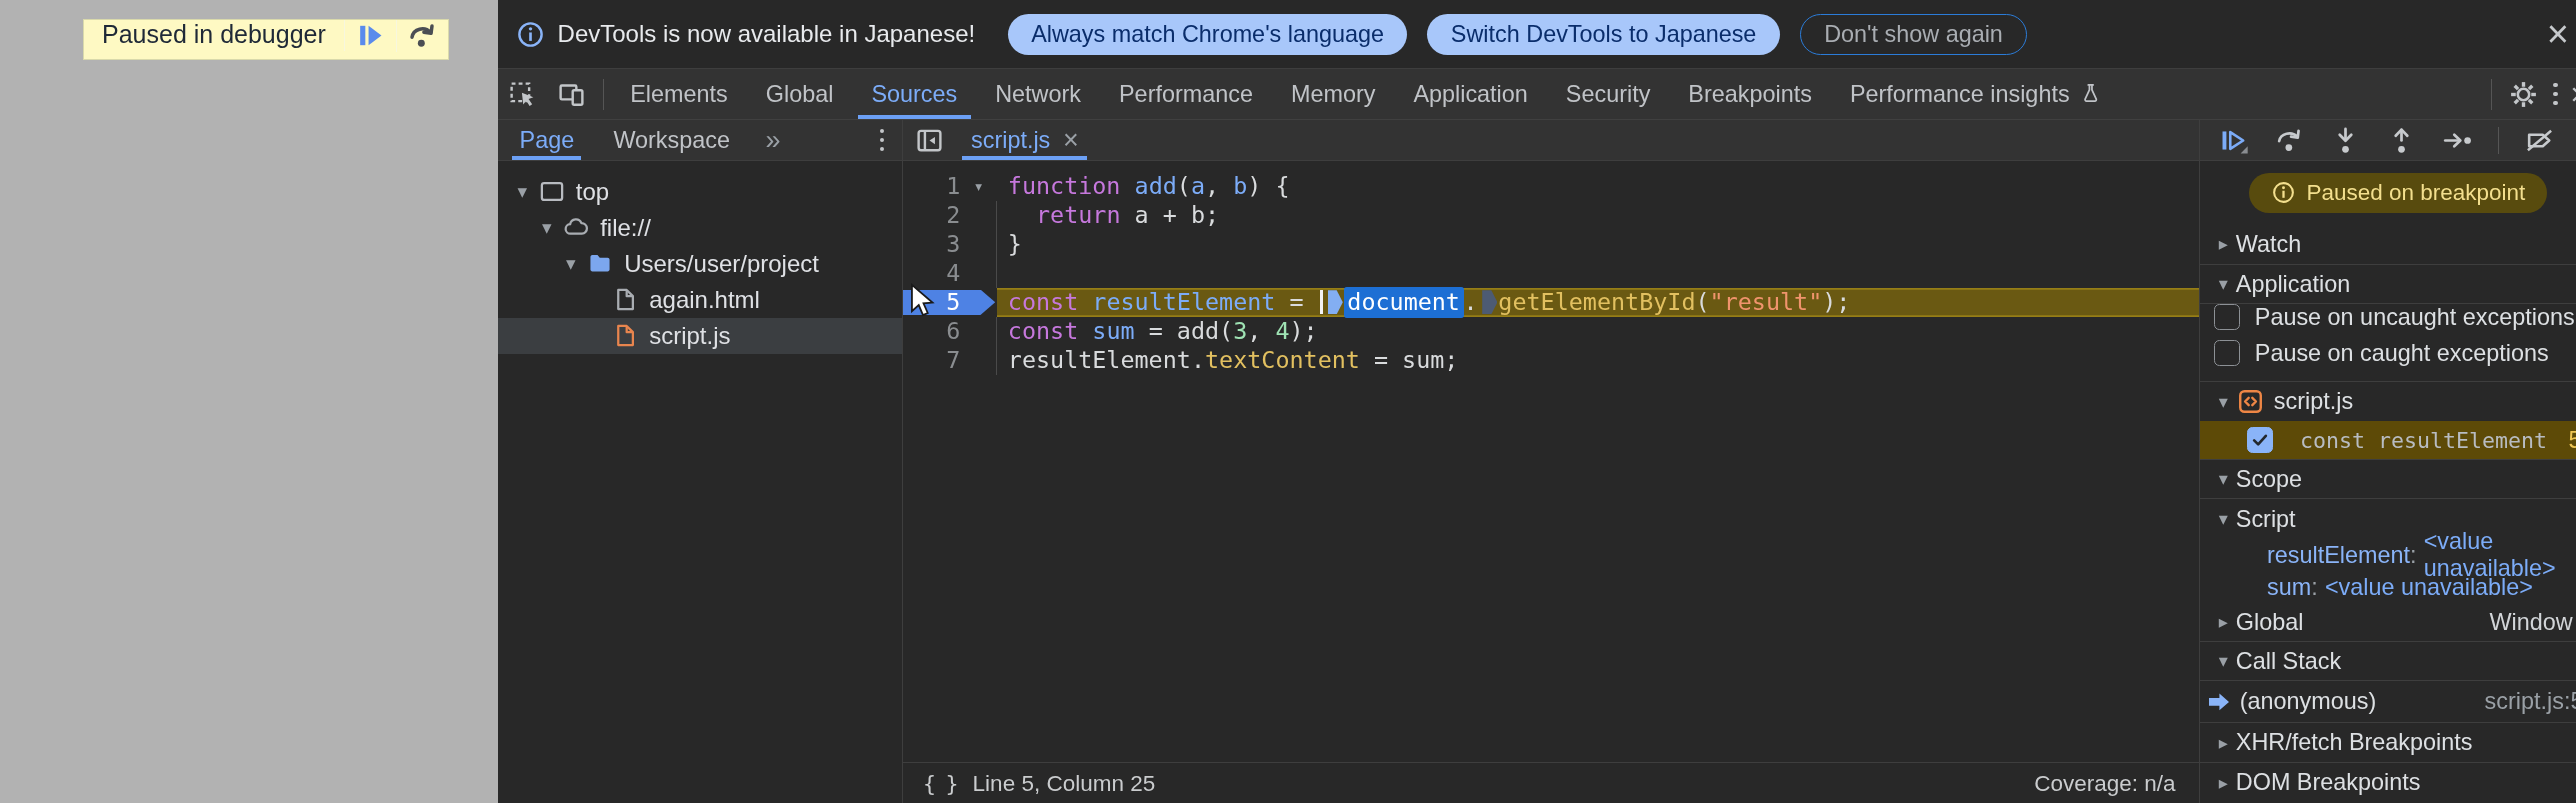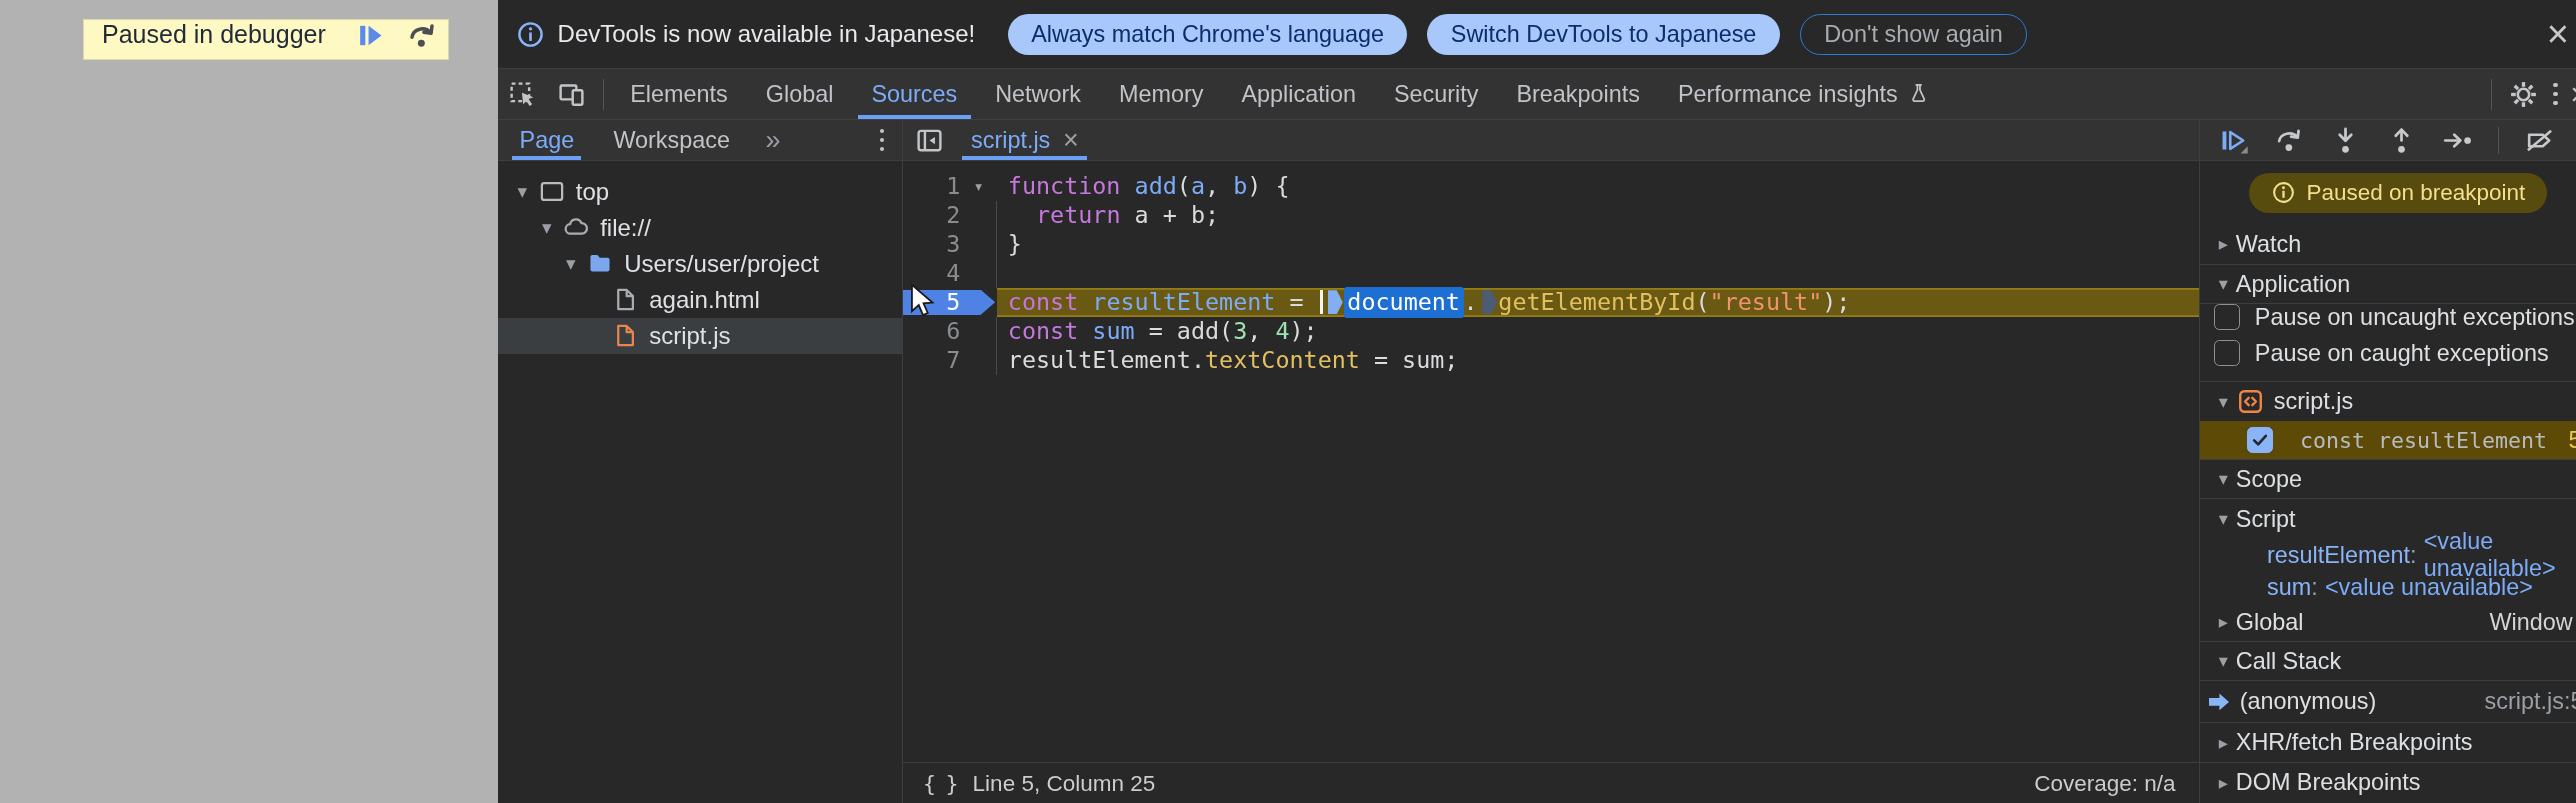--- a/index.html
+++ b/index.html
@@ -190,20 +190,23 @@
           <span>Elements</span>
         </div>
         <div class="tab">
           <span>Global</span>
         </div>
         <div class="tab selected">
           <span>Sources</span>
         </div>
         <div class="tab">
           <span>Network</span>
+        </div>
+        <div class="tab">
+          <span>Performance</span>
         </div>
         <div class="tab">
           <span>Memory</span>
         </div>
         <div class="tab">
           <span>Application</span>
         </div>
         <div class="tab">
           <span>Security</span>
         </div>

